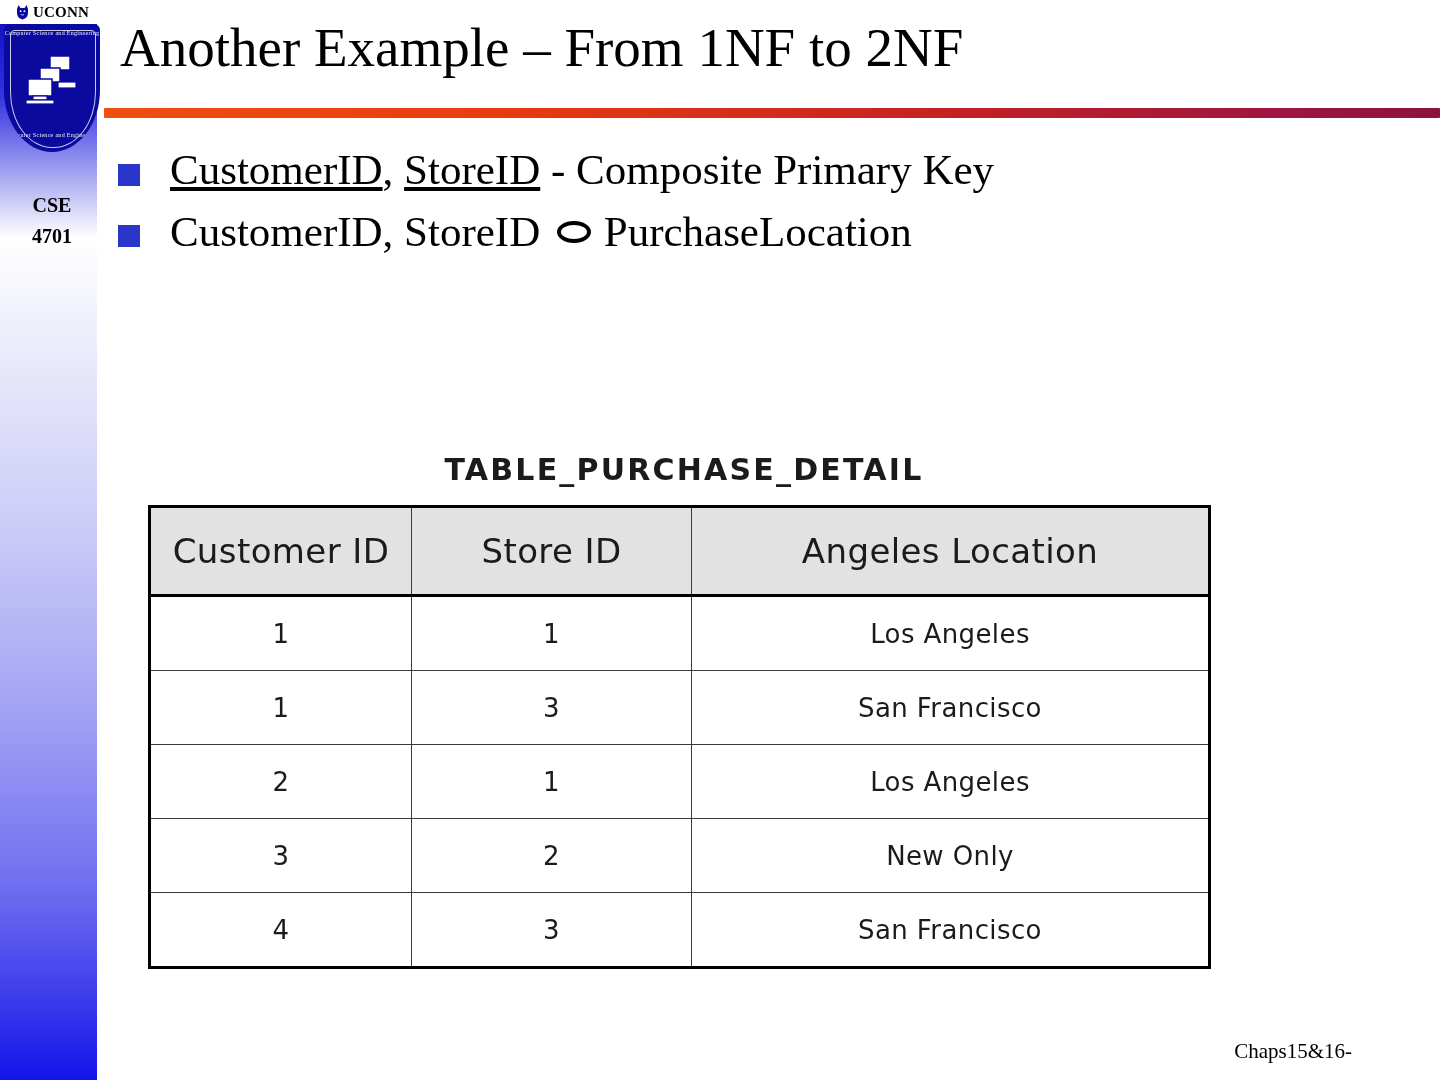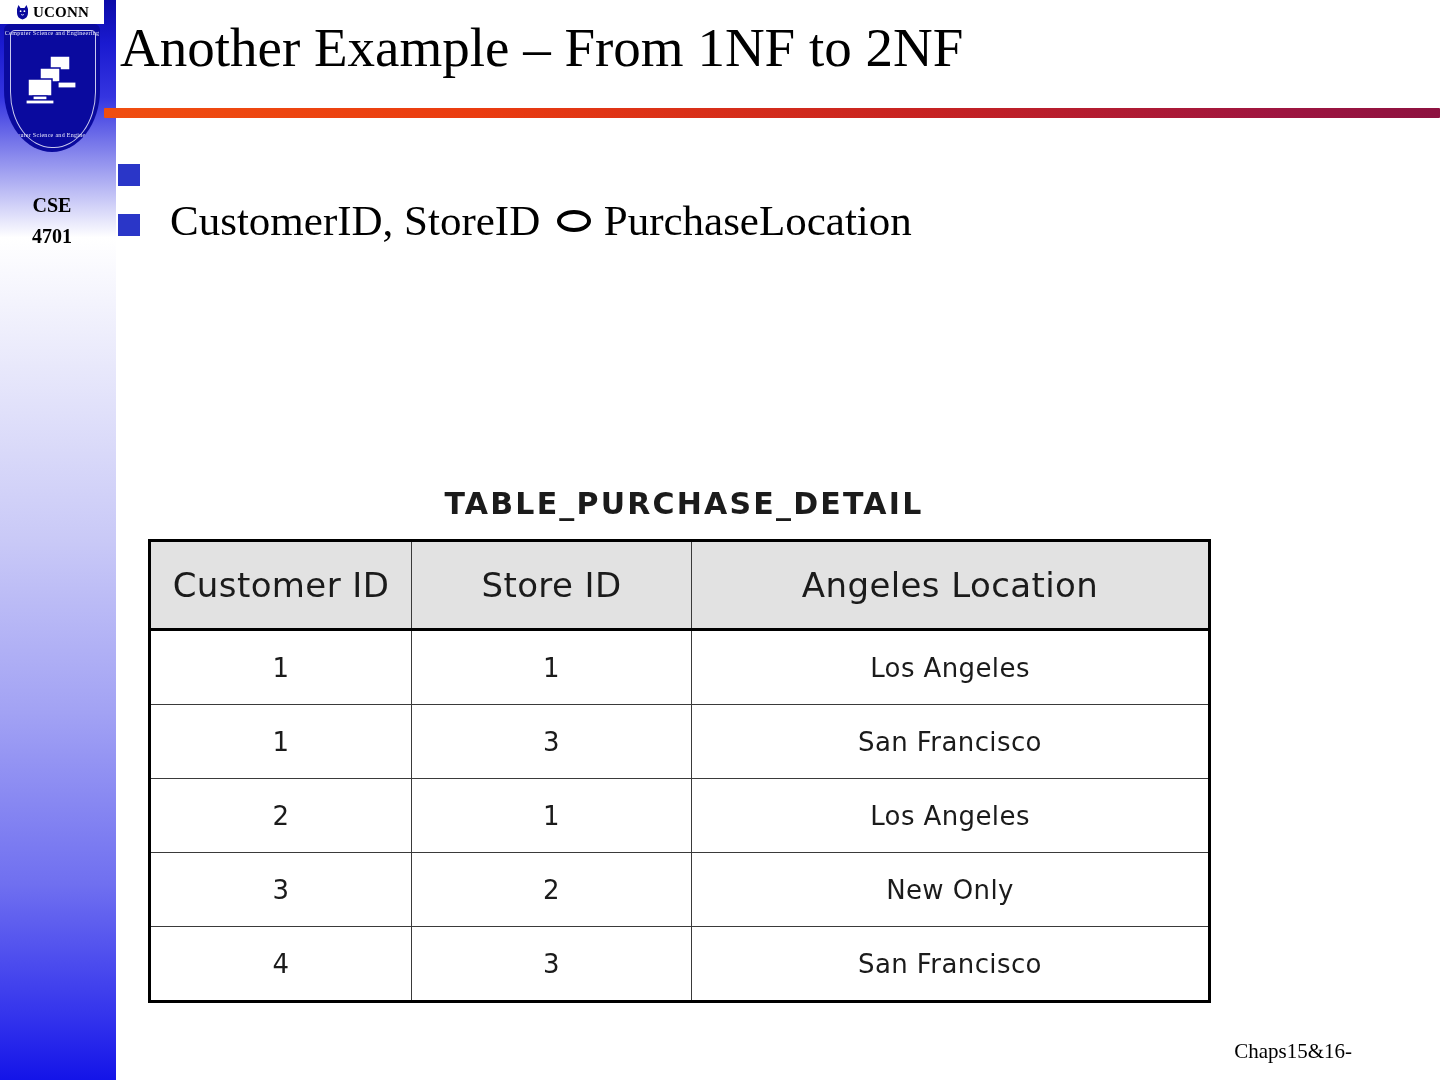--- a/index.html
+++ b/index.html
@@ -13,21 +13,21 @@
     font-family: "Liberation Serif", serif;
     overflow: hidden;
     position: relative;
   }
 
   
   .sidebar {
     position: absolute;
     left: 0;
     top: 0;
-    width: 116px;
+    width: 97px;
     height: 1080px;
     background: linear-gradient(to bottom, #0b0ba8 0%, #1a1ad0 4%, #3535e0 9%, #ffffff 22%, #e8e8fb 34%, #c9c9f7 50%, #a2a2f4 66%, #6f6ff0 82%, #2f2fec 95%, #1414e8 100%);
   }
   .sidebar-top {
     position: absolute;
     left: 0;
     top: 0;
     width: 104px;
     height: 24px;
     background: #ffffff;
@@ -171,21 +171,20 @@
     border: 4px solid #000000;
     border-radius: 50%;
   }
 
   
   .table-block {
     position: absolute;
     left: 148px;
     top: 452px;
     width: 1064px;
-    margin-top: 34px;
   }
   .table-caption {
     text-align: center;
     font-family: "DejaVu Sans", sans-serif;
     font-weight: bold;
     font-size: 30px;
     letter-spacing: 2.2px;
     color: #1b1b1b;
     margin-bottom: 18px;
     margin-left: 8px;
@@ -272,20 +271,23 @@
   </div>
 </div>
 
 <div class="title">Another Example – From 1NF to 2NF</div>
 <div class="title-rule"></div>
 
 <div class="bullets">
 
   <div class="bullet-row">
     <div class="bullet-marker"></div>
+    <div class="bullet-text">
+      <span class="u">CustomerID</span><span>, </span><span class="u">StoreID</span><span>  -  Composite Primary Key</span>
+    </div>
   </div>
 
   <div class="bullet-row">
     <div class="bullet-marker"></div>
     <div class="bullet-text">
       <span>CustomerID, StoreID </span><span class="arrow-glyph"></span><span> PurchaseLocation</span>
     </div>
   </div>
 
 

